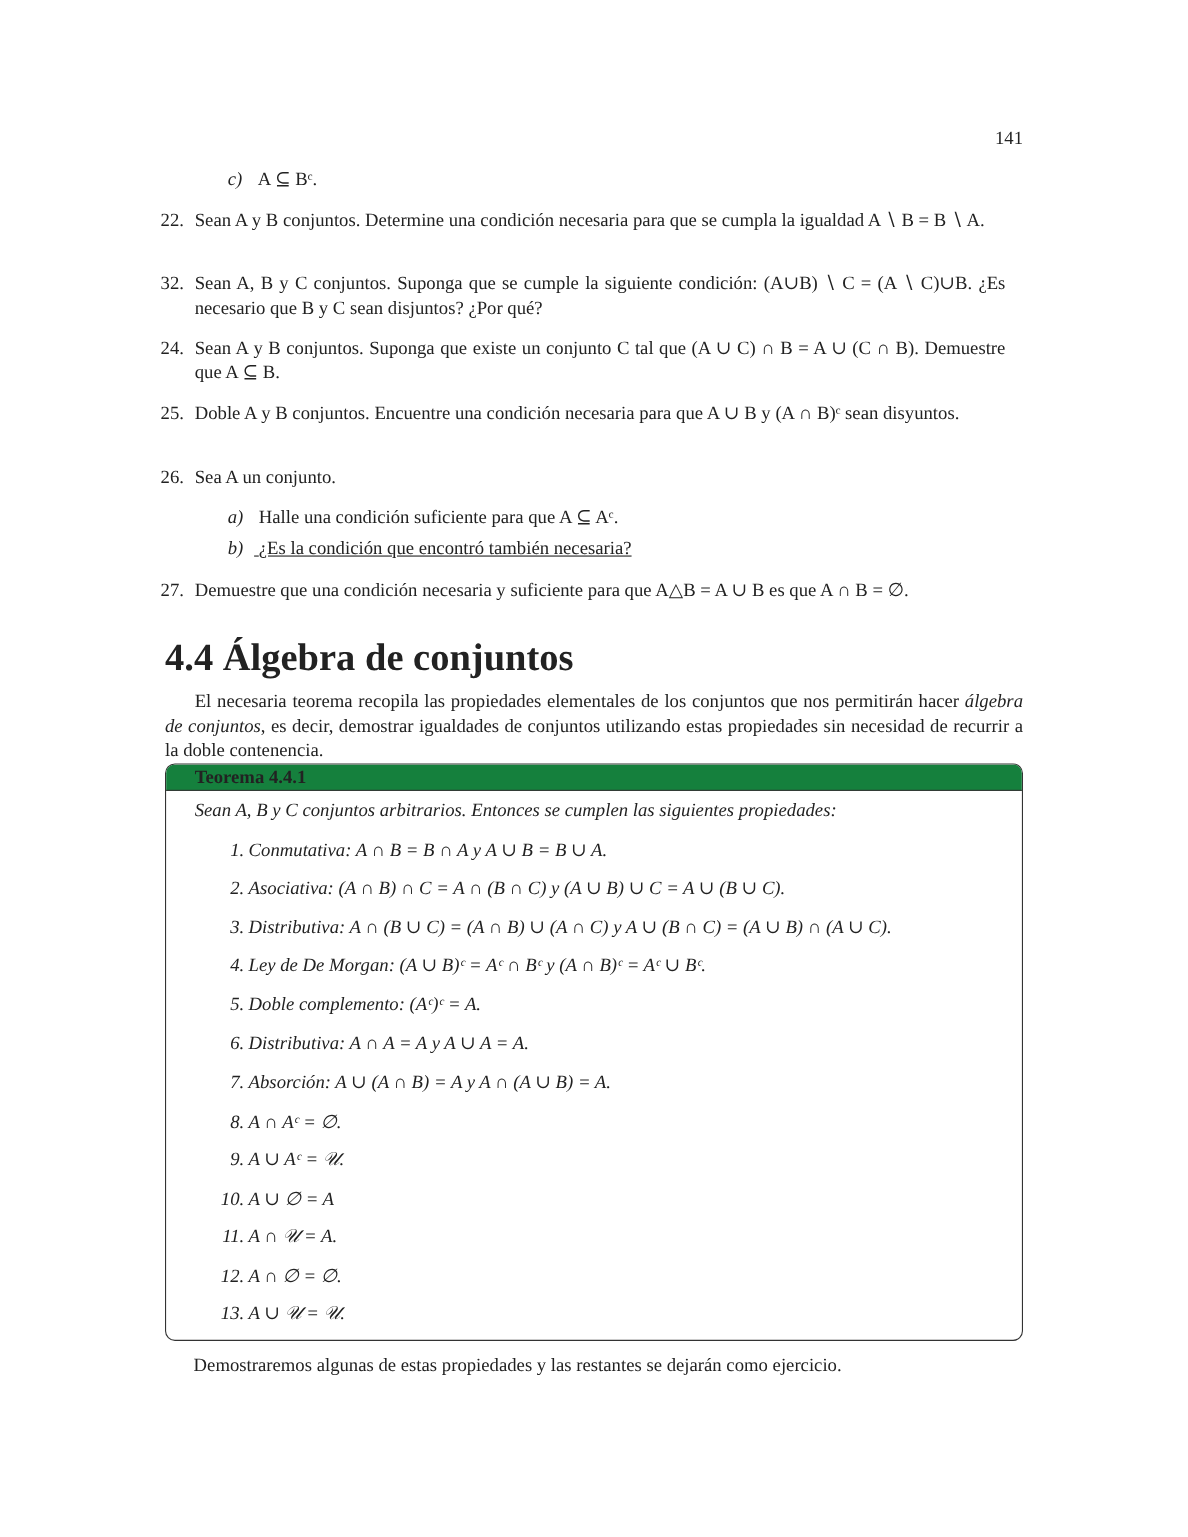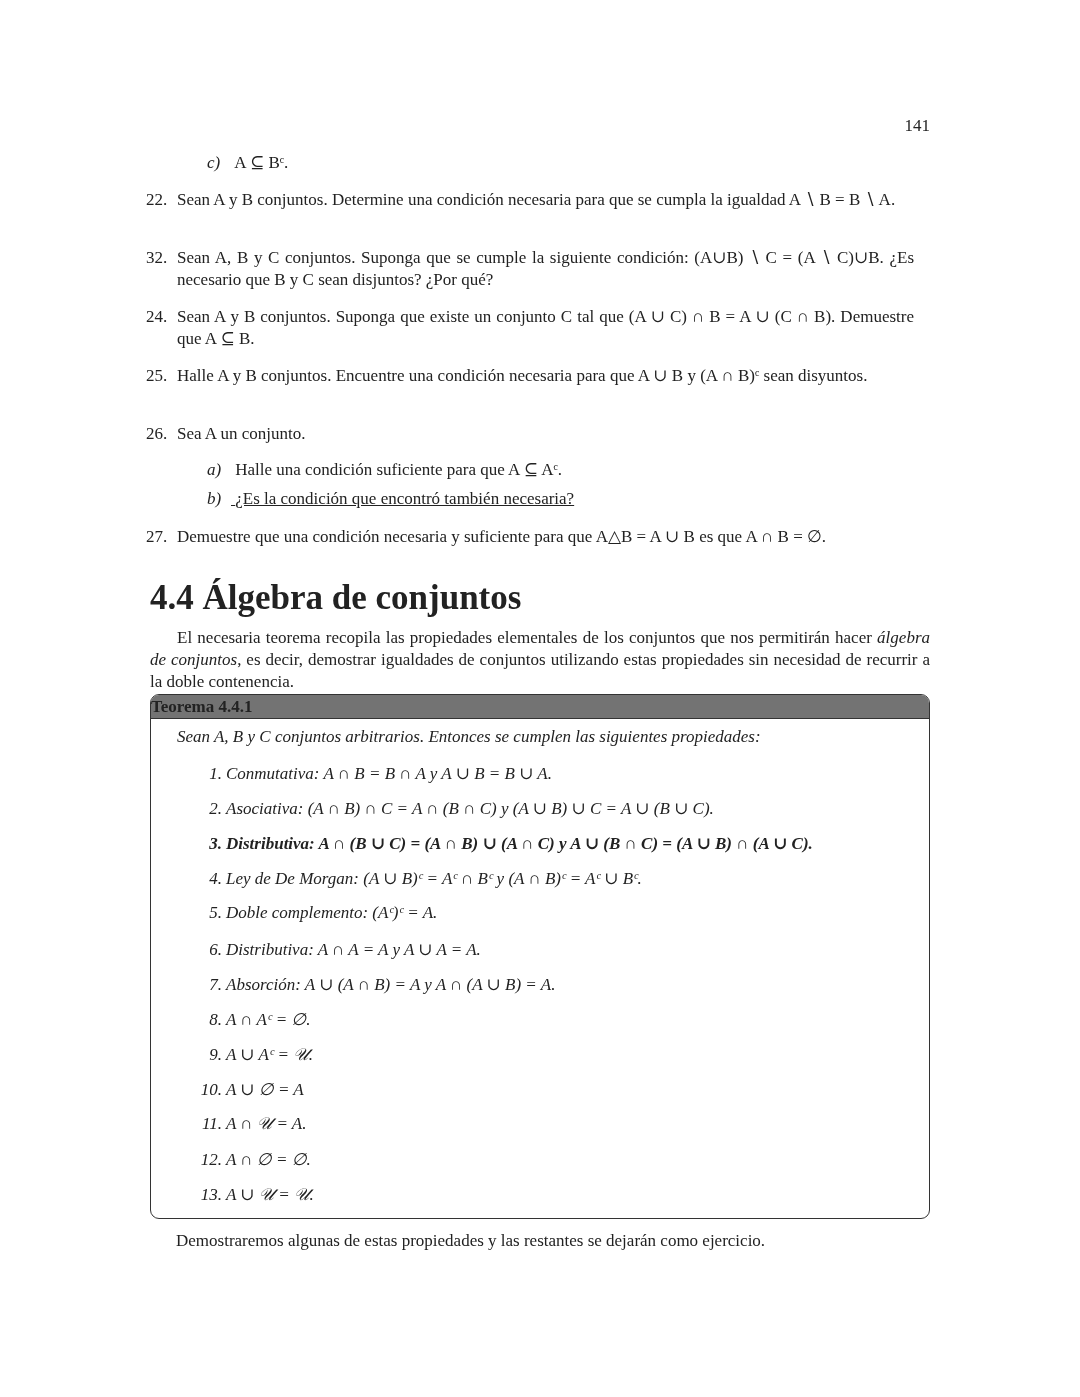--- a/index.html
+++ b/index.html
@@ -7,21 +7,21 @@
          font-family:"Liberation Serif","DejaVu Serif",serif; color:#222; font-size:17px; }
   .page-num { position:absolute; top:116px; right:150px; font-size:17px; }
   .item { position:absolute; left:146px; width:768px; line-height:21.5px; }
   .item .num { position:absolute; left:0; top:0; }
   .item .txt { margin-left:31px; text-align:justify; }
   .sub { position:absolute; left:207px; line-height:21px; }
   .sub .lbl { font-style:italic; display:inline-block; width:24px; }
   .section-title { position:absolute; left:150px; top:578px; font-size:35px; font-weight:bold; }
   .intro { position:absolute; left:150px; top:627px; width:780px; line-height:22px; text-align:justify; text-indent:27px; }
   .thm { position:absolute; left:150px; top:694px; width:778px; height:523px; border:1.5px solid #333; border-radius:9px; overflow:hidden; }
-  .thm-head { background:#737373; border-bottom:1.5px solid #333; height:23px; line-height:23px; font-weight:bold; font-size:17px; }
+  .thm-head { background:#15803d; border-bottom:1.5px solid #333; height:23px; line-height:23px; padding-left:26px; font-weight:bold; font-size:17px; }
   .thm-body { position:relative; font-style:italic; }
   .thm-lead { position:absolute; left:26px; top:8px; }
   .prop { position:absolute; left:38px; white-space:nowrap; }
   .prop .pn { display:inline-block; width:33px; text-align:right; margin-right:4px; }
   .outro { position:absolute; left:176px; top:1231px; }
 </style>
 </head>
 <body>
 
 <div class="page-num">141</div>
@@ -38,21 +38,21 @@
 <div class="item" style="top:247px;">
   <span class="num">32.</span>
   <div class="txt">Sean A, B y C conjuntos. Suponga que se cumple la siguiente condición: (A∪B) ∖ C = (A ∖ C)∪B. ¿Es necesario que B y C sean disjuntos? ¿Por qué?</div>
 </div>
 <div class="item" style="top:306px;">
   <span class="num">24.</span>
   <div class="txt">Sean A y B conjuntos. Suponga que existe un conjunto C tal que (A ∪ C) ∩ B = A ∪ (C ∩ B). Demuestre que A ⊆ B.</div>
 </div>
 <div class="item" style="top:365px;">
   <span class="num">25.</span>
-  <div class="txt">Halle A y B conjuntos. Encuentre una condición necesaria para que A ∪ B y (A ∩ B)ᶜ sean disyuntos.</div>
+  <div class="txt">Doble A y B conjuntos. Encuentre una condición necesaria para que A ∪ B y (A ∩ B)ᶜ sean disyuntos.</div>
 </div>
 <div class="item" style="top:423px;">
   <span class="num">26.</span>
   <div class="txt">Sea A un conjunto.</div>
 </div>
 <div class="sub" style="top:459px;">
   <span class="lbl">a)</span>
   <span>Halle una condición suficiente para que A ⊆ Aᶜ.</span>
 </div>
 <div class="sub" style="top:488px;text-decoration:underline;">
@@ -68,21 +68,21 @@
 
 <div class="intro"><span>El necesaria teorema recopila las propiedades elementales de los conjuntos que nos permitirán hacer </span><i>álgebra de conjuntos</i><span>, es decir, demostrar igualdades de conjuntos utilizando estas propiedades sin necesidad de recurrir a la doble contenencia.</span></div>
 
 <div class="thm">
   <div class="thm-head">Teorema 4.4.1</div>
   <div class="thm-body">
     <div class="thm-lead">Sean A, B y C conjuntos arbitrarios. Entonces se cumplen las siguientes propiedades:</div>
     <div id="props">
         <div class="prop" style="top: 44px;"><span class="pn">1.</span><span>Conmutativa: A ∩ B = B ∩ A y A ∪ B = B ∪ A.</span></div>
         <div class="prop" style="top: 79.1px;"><span class="pn">2.</span><span>Asociativa: (A ∩ B) ∩ C = A ∩ (B ∩ C) y (A ∪ B) ∪ C = A ∪ (B ∪ C).</span></div>
-        <div class="prop" style="top: 114.2px; font-weight: bold;"><span class="pn">3.</span><span>Distributiva: A ∩ (B ∪ C) = (A ∩ B) ∪ (A ∩ C) y A ∪ (B ∩ C) = (A ∪ B) ∩ (A ∪ C).</span></div>
+        <div class="prop" style="top: 114.2px;"><span class="pn">3.</span><span>Distributiva: A ∩ (B ∪ C) = (A ∩ B) ∪ (A ∩ C) y A ∪ (B ∩ C) = (A ∪ B) ∩ (A ∪ C).</span></div>
         <div class="prop" style="top: 149.3px;"><span class="pn">4.</span><span>Ley de De Morgan: (A ∪ B)ᶜ = Aᶜ ∩ Bᶜ y (A ∩ B)ᶜ = Aᶜ ∪ Bᶜ.</span></div>
         <div class="prop" style="top: 184.4px;"><span class="pn">5.</span><span>Doble complemento: (Aᶜ)ᶜ = A.</span></div>
         <div class="prop" style="top: 219.5px;"><span class="pn">6.</span><span>Distributiva: A ∩ A = A y A ∪ A = A.</span></div>
         <div class="prop" style="top: 254.6px;"><span class="pn">7.</span><span>Absorción: A ∪ (A ∩ B) = A y A ∩ (A ∪ B) = A.</span></div>
         <div class="prop" style="top: 289.7px;"><span class="pn">8.</span><span>A ∩ Aᶜ = ∅.</span></div>
         <div class="prop" style="top: 324.8px;"><span class="pn">9.</span><span>A ∪ Aᶜ = 𝒰.</span></div>
         <div class="prop" style="top: 359.9px;"><span class="pn">10.</span><span>A ∪ ∅ = A</span></div>
         <div class="prop" style="top: 395px;"><span class="pn">11.</span><span>A ∩ 𝒰 = A.</span></div>
         <div class="prop" style="top: 430.1px;"><span class="pn">12.</span><span>A ∩ ∅ = ∅.</span></div>
         <div class="prop" style="top: 465.2px;"><span class="pn">13.</span><span>A ∪ 𝒰 = 𝒰.</span></div>

